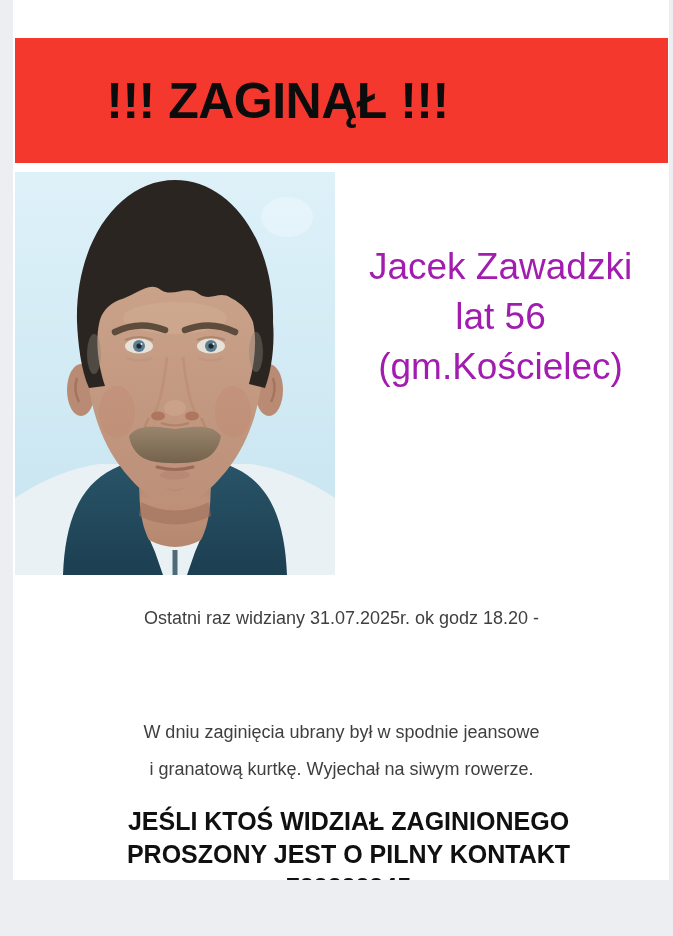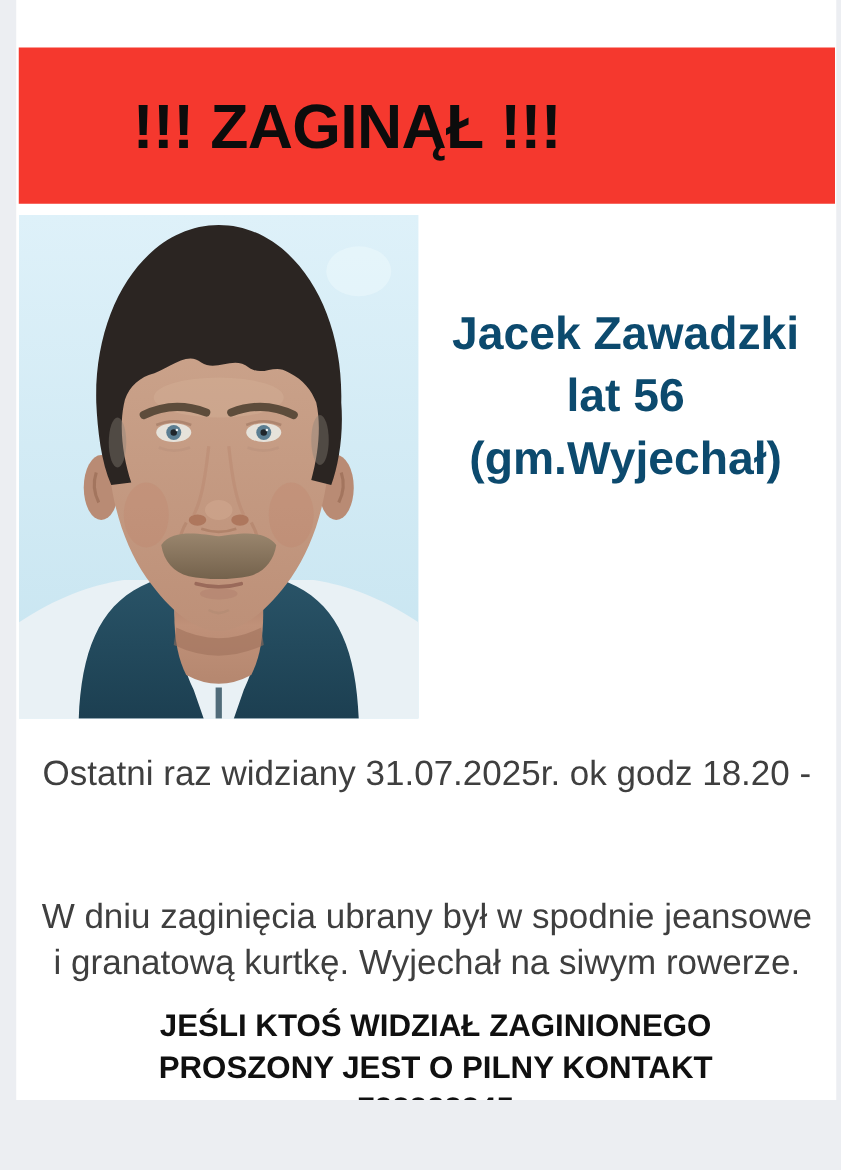--- a/index.html
+++ b/index.html
@@ -6,23 +6,23 @@
   .page{position:relative;width:673px;height:880px;background:#eceef2;overflow:hidden;
         font-family:"Liberation Sans",sans-serif;}
   .poster{position:absolute;left:13px;top:0;width:656px;height:928px;background:#ffffff;}
   .banner{position:absolute;left:2px;top:38px;width:653px;height:125px;background:#f5382e;
           display:flex;align-items:center;justify-content:center;}
   .banner-title{font-size:50px;font-weight:800;color:#0c0c0c;transform:translateX(-64px);
           white-space:nowrap;letter-spacing:-0.5px;}
   .photo{position:absolute;left:2px;top:172px;width:320px;height:403px;overflow:hidden;}
   .photo svg{display:block;}
   .identity{position:absolute;left:320px;top:242px;width:335px;text-align:center;
-          font-size:37px;line-height:50px;font-weight:700;color:#0c4a6e;}
+          font-size:37px;line-height:50px;font-weight:400;color:#a21caf;}
   .para{position:absolute;left:2px;width:653px;text-align:center;
-          font-size:28px;line-height:37px;color:#3f3f3f;}
+          font-size:18px;line-height:37px;color:#3f3f3f;}
   .para-last-seen{top:600px;}
   .para-clothing{top:714px;}
   .contact{position:absolute;left:2px;top:805px;width:653px;text-align:center;
           font-size:25px;line-height:33px;font-weight:700;color:#101010;transform:translateX(7px);}
   .strip-bottom{position:absolute;left:13px;top:928px;width:656px;height:8px;
           background:#e8eaee;border-top:1px solid #dcdfe4;box-sizing:border-box;}
 </style>
 </head>
 <body>
 
@@ -143,21 +143,21 @@
           <path d="M142,295 Q160,300 178,295" stroke="#9a6a5a" stroke-width="3" fill="none" stroke-linecap="round"></path>
           <ellipse cx="160" cy="303" rx="15" ry="4.5" fill="#b07f6d" opacity="0.45"></ellipse>
           <path d="M152,316 Q160,321 168,316" stroke="#b08a72" stroke-width="2" fill="none" opacity="0.55"></path>
         </g>
       </svg>
     </div>
 
     <div class="identity">
       <div>Jacek Zawadzki</div>
       <div>lat 56</div>
-      <div>(gm.Wyjechał)</div>
+      <div>(gm.Kościelec)</div>
     </div>
 
     <div class="para para-last-seen">
       <div>Ostatni raz widziany 31.07.2025r. ok godz 18.20 -</div>
     </div>
 
     <div class="para para-clothing">
       <div>W dniu zaginięcia ubrany był w spodnie jeansowe</div>
       <div>i granatową kurtkę. Wyjechał na siwym rowerze.</div>
     </div>

